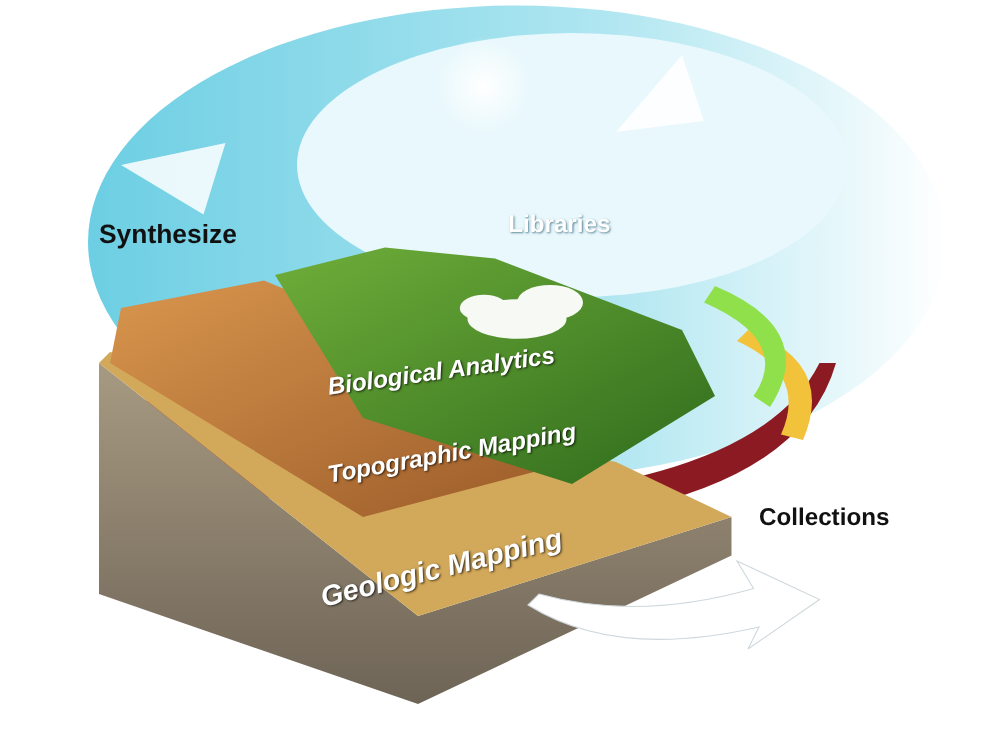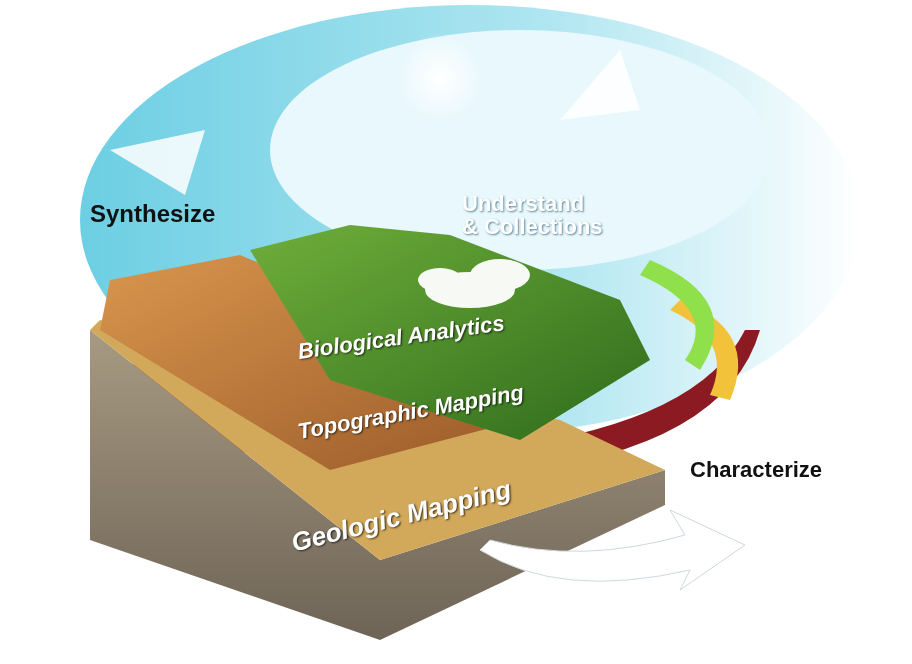--- a/index.html
+++ b/index.html
@@ -67,26 +67,25 @@
       <ellipse cx="440" cy="280" rx="22" ry="12"></ellipse>
     </g>
 
     <polygon points="110,150 185,195 205,130" fill="#ffffff" opacity="0.85"></polygon>
     <polygon points="620,50 560,120 640,110" fill="#ffffff" opacity="0.85"></polygon>
     <path d="M480 550 Q560 600 690 570 L680 590 L745 545 L670 510 L685 535 Q580 565 490 540 Z" fill="#ffffff" stroke="#cfd8dc" stroke-width="1"></path>
   </svg>
 
 
   <div class="lbl libs" style="left:462px; top:192px; font-size:22px;">
-    <div>Understand</div>
-    <div>&amp; Collections</div>
+    <div>Libraries</div>
   </div>
 
   <div class="lbl dark" style="left:90px; top:201px; font-size:24px;">Synthesize</div>
 
-  <div class="lbl dark" style="left:690px; top:458px; font-size:22px;">Characterize</div>
+  <div class="lbl dark" style="left:690px; top:458px; font-size:22px;">Collections</div>
 
   <div class="lbl light" style="left:298px; top:340px; font-size:22px; transform:rotate(-8deg); transform-origin:left center;">Biological Analytics</div>
 
   <div class="lbl light" style="left:298px; top:420px; font-size:22px; transform:rotate(-10deg); transform-origin:left center;">Topographic Mapping</div>
 
   <div class="lbl light" style="left:292px; top:530px; font-size:26px; transform:rotate(-14deg); transform-origin:left center;">Geologic Mapping</div>
 </div>
 
 </body></html>

